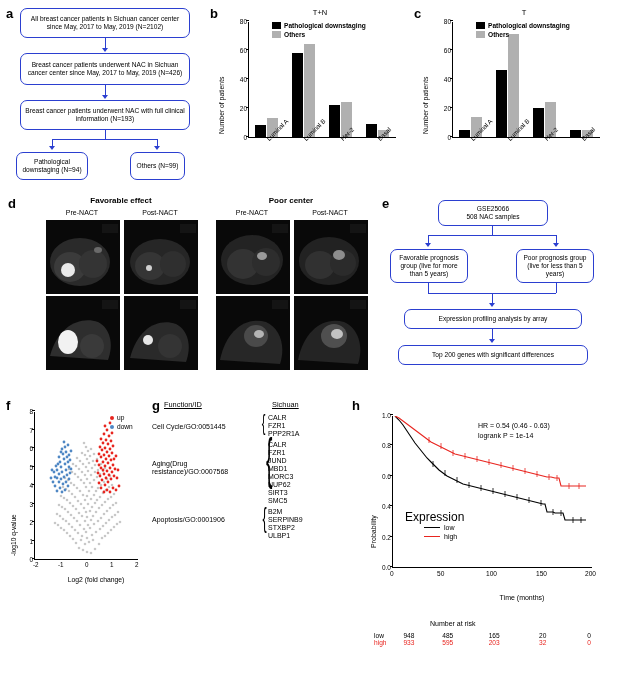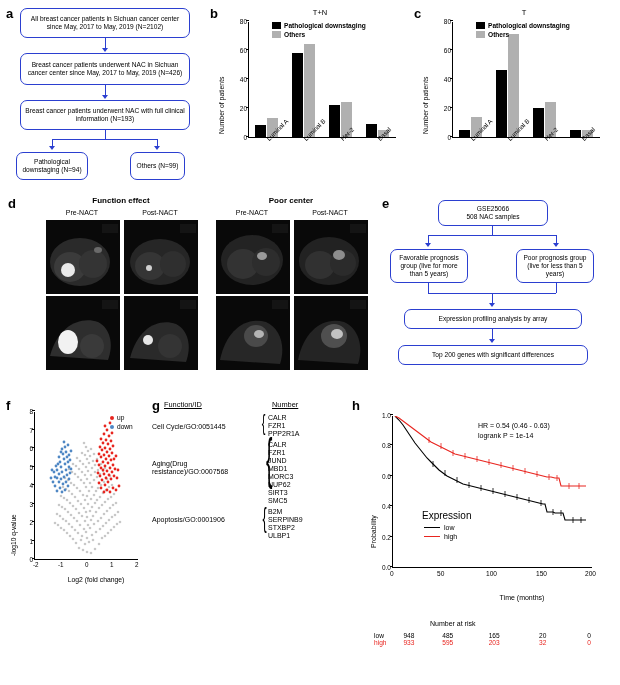--- a/index.html
+++ b/index.html
@@ -165,21 +165,21 @@
     <div class="legend-row">
       <span class="legend-swatch" style="background:#b0b0b0;"></span>
       <span style="font-weight:bold;">Others</span>
     </div>
   </div>
 </div>
 
 <div id="panel-d">
   <div class="panel-letter" style="left:0;top:0;">d</div>
 
-  <div class="grp-title" style="left:38px;top:0px;width:150px;">Function effect</div>
+  <div class="grp-title" style="left:38px;top:0px;width:150px;">Favorable effect</div>
   <div class="grp-title" style="left:208px;top:0px;width:150px;">Poor center</div>
 
   <div class="sub-title" style="left:38px;top:13px;width:72px;">Pre-NACT</div>
   <div class="sub-title" style="left:116px;top:13px;width:72px;">Post-NACT</div>
   <div class="sub-title" style="left:208px;top:13px;width:72px;">Pre-NACT</div>
   <div class="sub-title" style="left:286px;top:13px;width:72px;">Post-NACT</div>
 
   <div class="mri" style="left:38px;top:24px;width:74px;height:74px;">
     <svg width="74" height="74" viewBox="0 0 74 74">
         <rect width="74" height="74" fill="#090909"></rect>
@@ -605,21 +605,21 @@
       <span style="width:4px;height:4px;border-radius:50%;background:#4f87c4;display:inline-block;margin-right:3px;"></span>
       <span>down</span>
     </div>
   </div>
 </div>
 
 <div id="panel-g">
   <div class="panel-letter" style="left:0;top:0;">g</div>
 
   <div class="gl-head" style="position:absolute;left:12px;top:2px;">Function/ID</div>
-  <div class="gl-head" style="position:absolute;left:120px;top:2px;">Number</div>
+  <div class="gl-head" style="position:absolute;left:120px;top:2px;">Sichuan</div>
 
   <div style="position:absolute;left:0px;top:25px;width:106px;font-size:7px;line-height:1.12;">Cell Cycle/GO:0051445</div>
   <div class="brace" style="left:108px;top:16px;font-size:22px;line-height:0.85;transform:scaleX(0.5);">{</div>
   <div style="position:absolute;left:116px;top:16px;">
     <div class="gene-item">CALR</div>
     <div class="gene-item">FZR1</div>
     <div class="gene-item">PPP2R1A</div>
   </div>
 
   <div style="position:absolute;left:0px;top:62px;width:106px;font-size:7px;line-height:1.12;">Aging(Drug resistance)/GO:0007568</div>
@@ -717,21 +717,21 @@
     <div style="position:absolute;top:100%;left:-3px;font-size:6.6px;margin-top:3px;">0</div>
     <div style="position:absolute;top:100%;left:44px;font-size:6.6px;margin-top:3px;">50</div>
     <div style="position:absolute;top:100%;left:93px;font-size:6.6px;margin-top:3px;">100</div>
     <div style="position:absolute;top:100%;left:143px;font-size:6.6px;margin-top:3px;">150</div>
     <div style="position:absolute;top:100%;left:192px;font-size:6.6px;margin-top:3px;">200</div>
   </div>
 
   <div style="position:absolute;left:126px;top:24px;font-size:7px;">HR = 0.54 (0.46 - 0.63)</div>
   <div style="position:absolute;left:126px;top:34px;font-size:7px;">logrank P = 1e-14</div>
 
-  <div style="position:absolute;left:70px;top:112px;font-size:10px;">Expression</div>
+  <div style="position:absolute;left:53px;top:112px;font-size:12px;">Expression</div>
   <div style="position:absolute;left:72px;top:126px;font-size:7px;">
     <div style="display:flex;align-items:center;margin-bottom:2px;">
       <span style="width:16px;height:1.5px;background:#000;display:inline-block;margin-right:4px;"></span>
       <span>low</span>
     </div>
     <div style="display:flex;align-items:center;">
       <span style="width:16px;height:1.5px;background:#e8251f;display:inline-block;margin-right:4px;"></span>
       <span>high</span>
     </div>
   </div>

